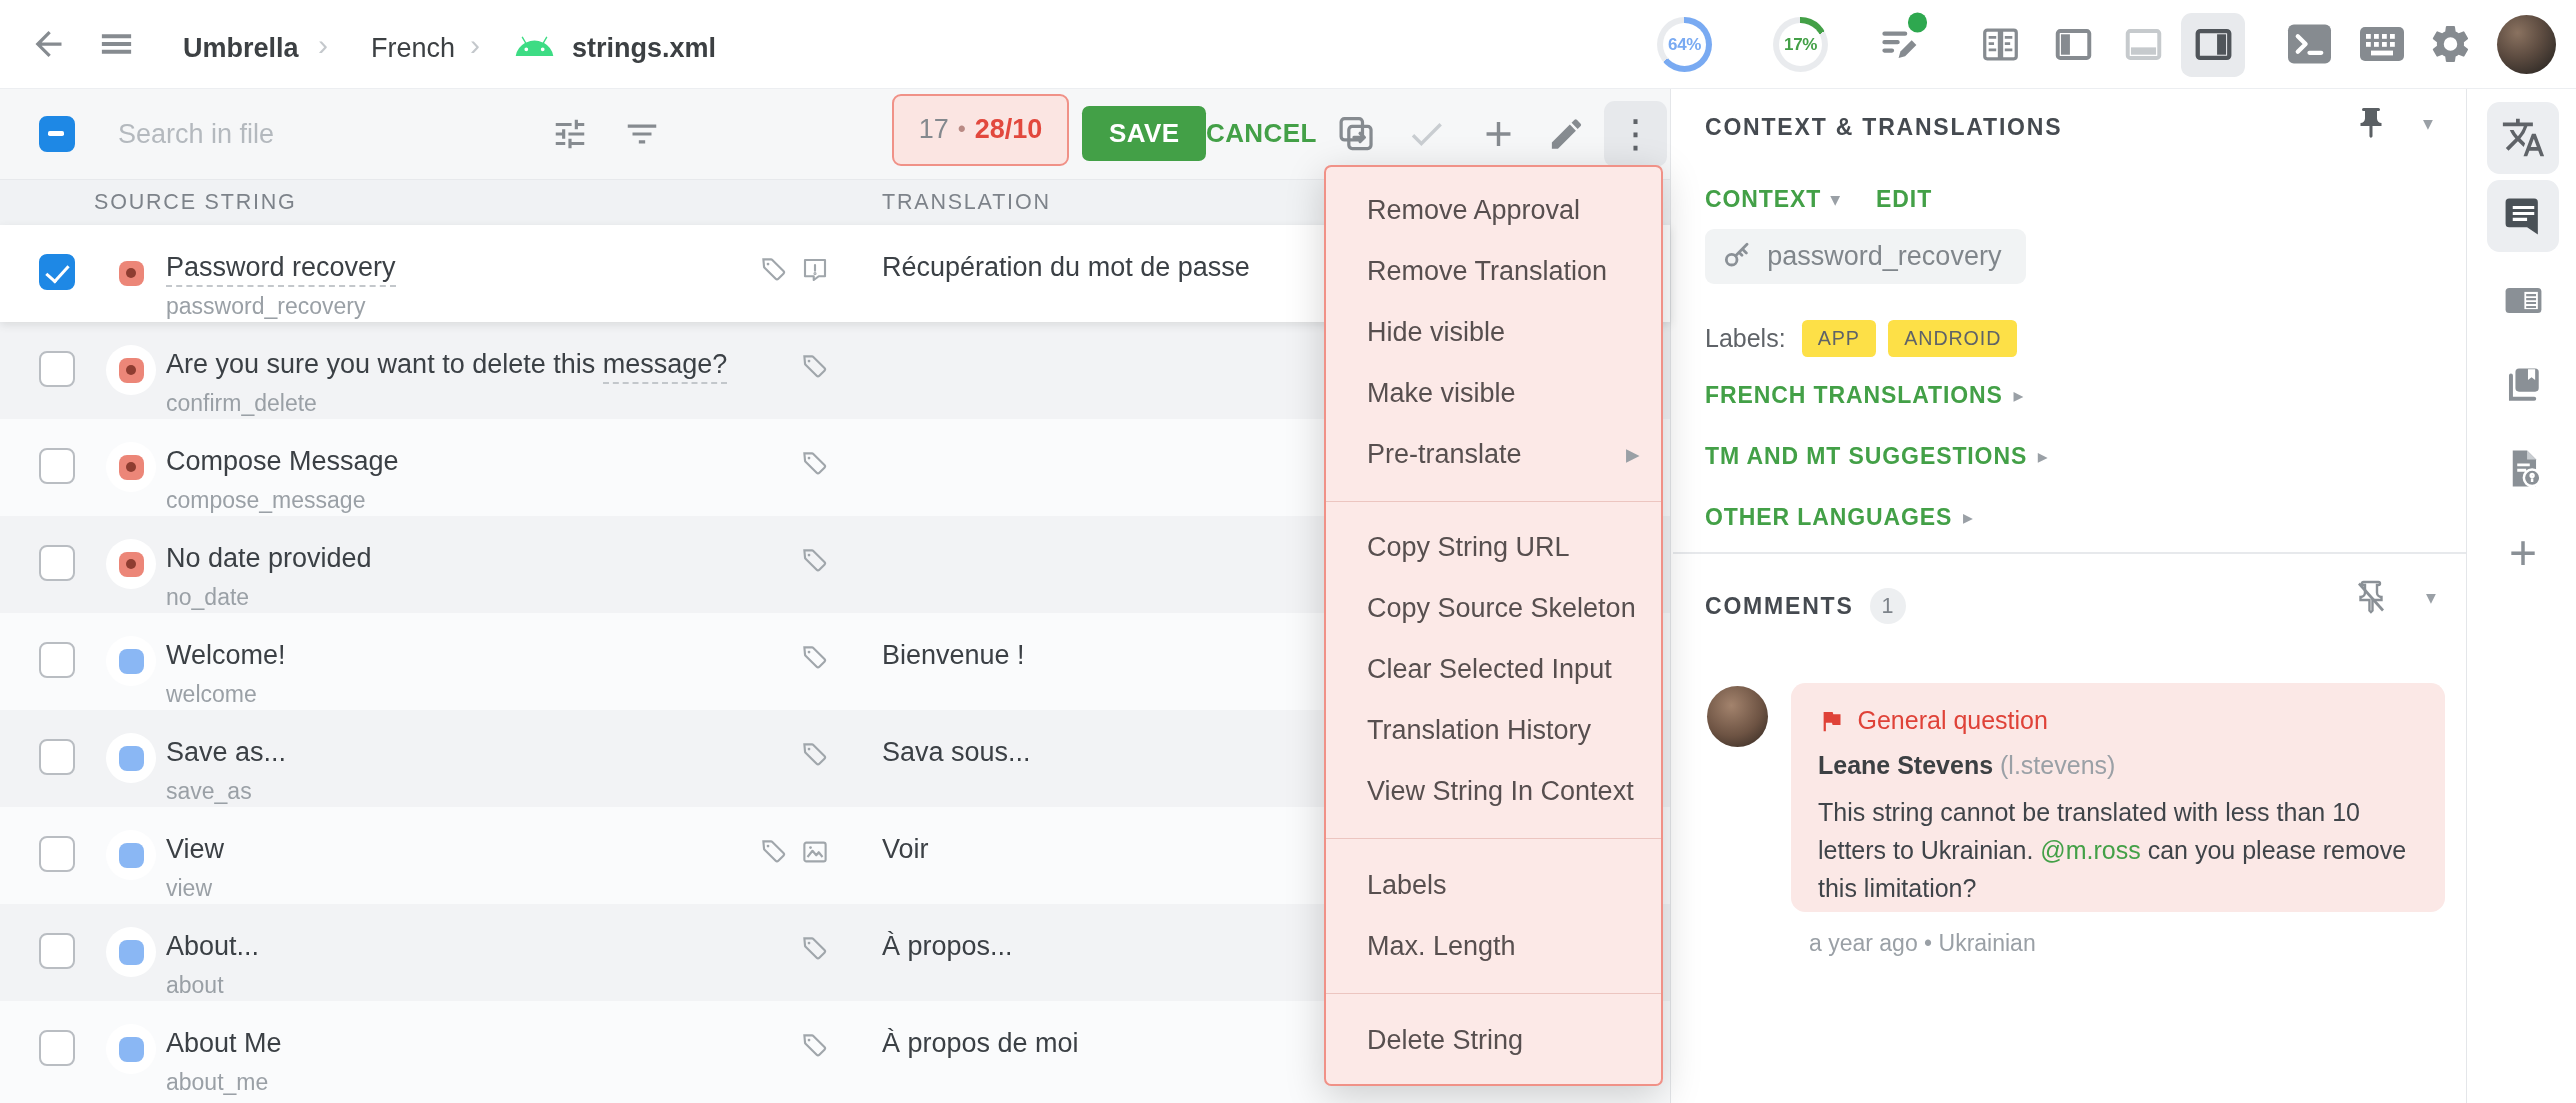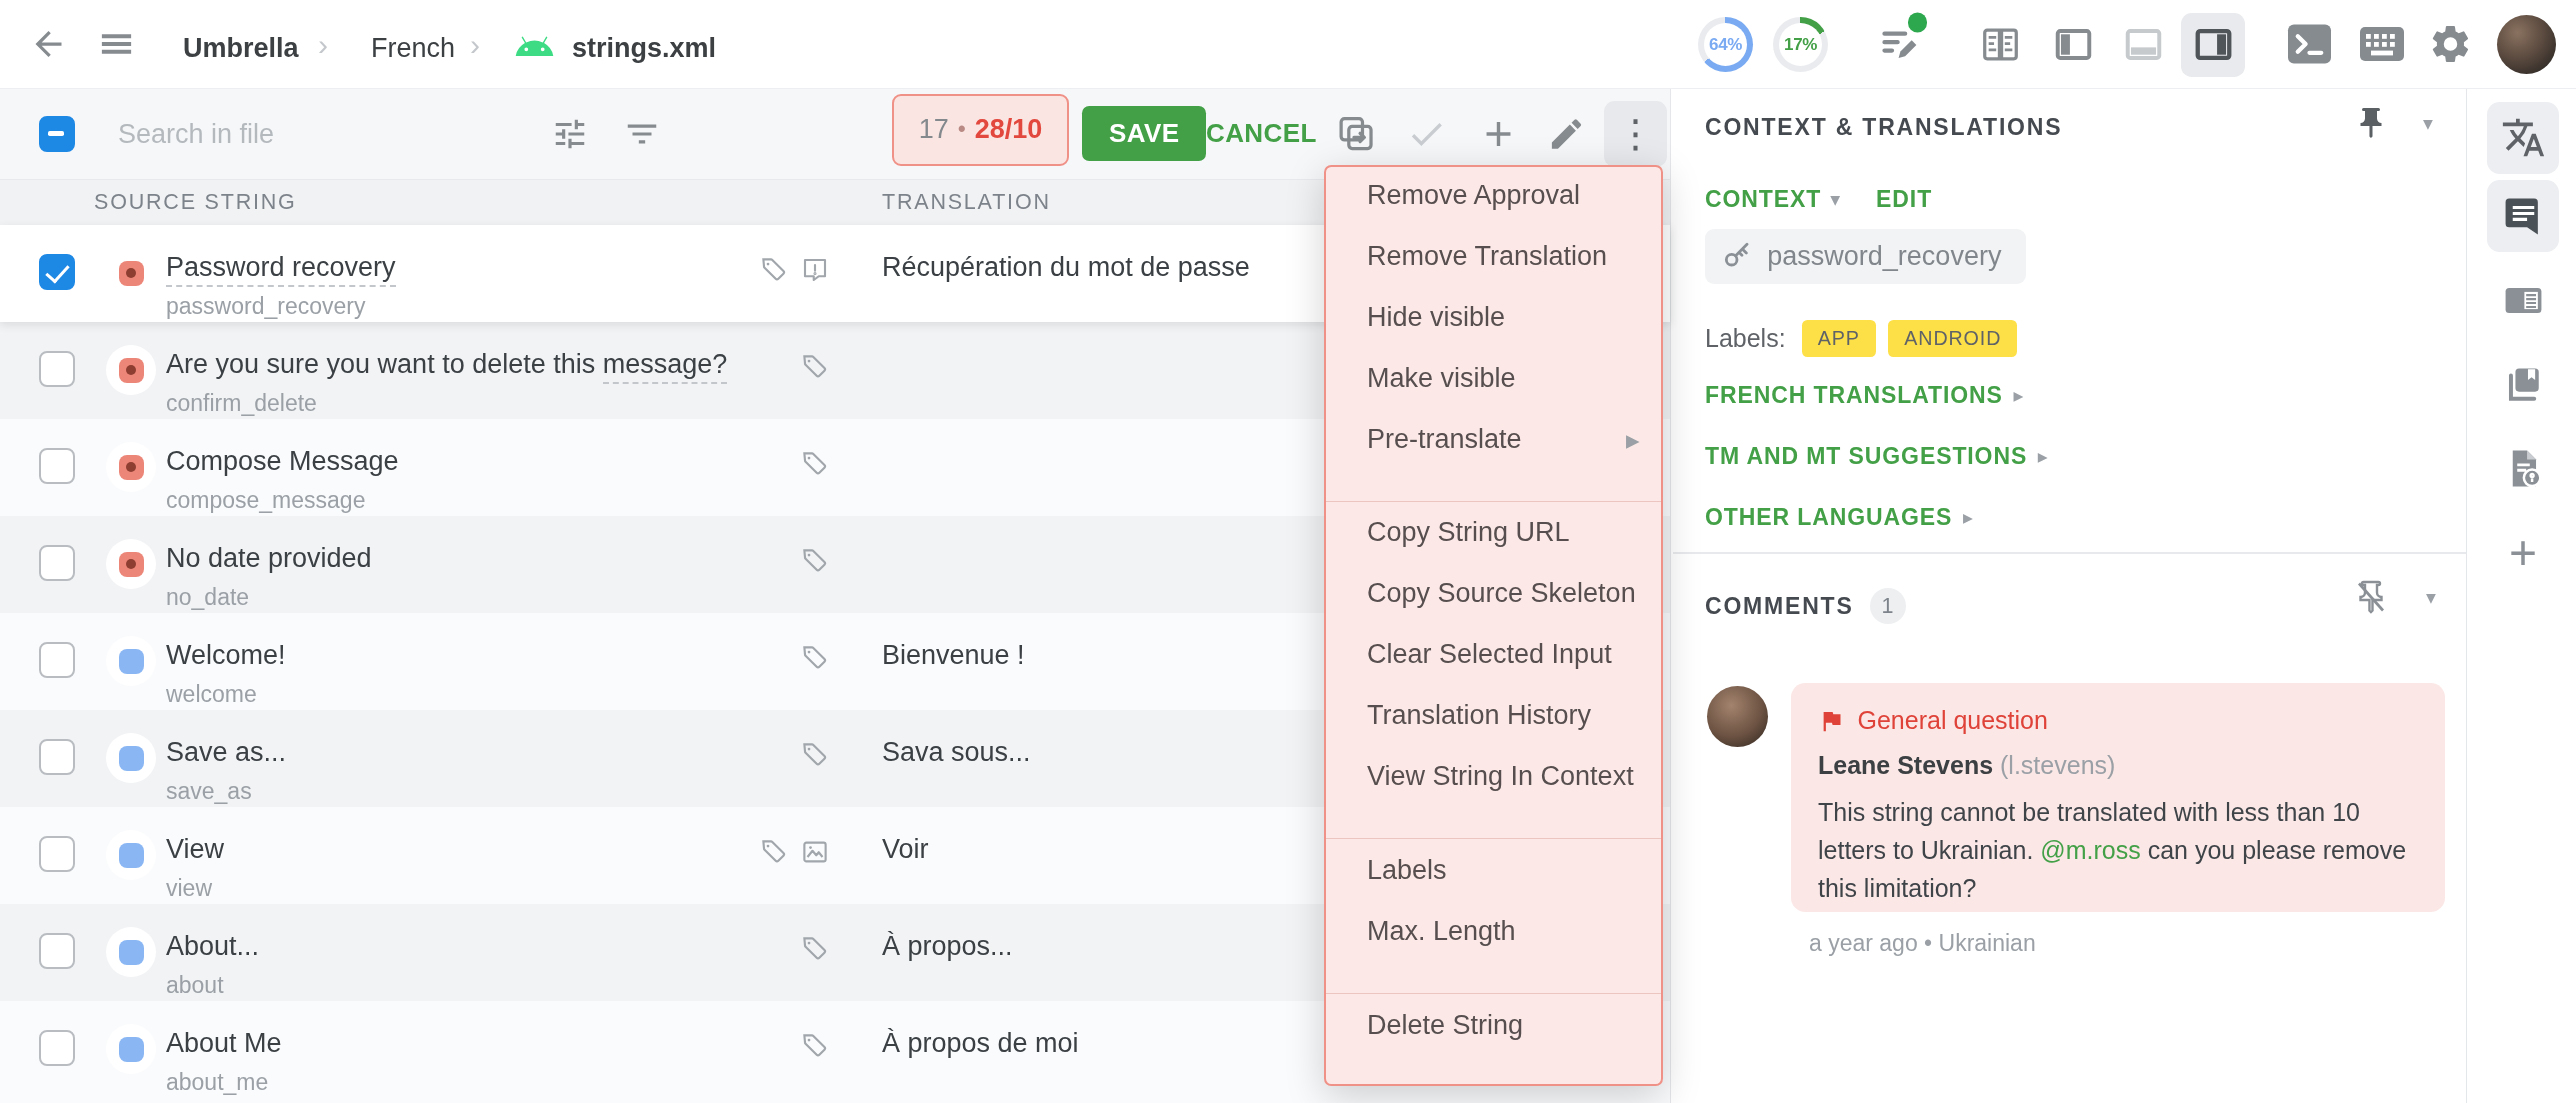--- a/index.html
+++ b/index.html
@@ -53,21 +53,21 @@
   .status.mod-red::after { content:""; width:10.7px; height:10.7px; border-radius:50%; background:#8e3d31; }
   .status.mod-blue { background:#8ab7f4; }
   .src { position:absolute; left:166px; top:27px; font-size:27px; color:#3b4045; white-space:nowrap; }
   .marked { border-bottom:2.7px dashed #c3c7cb; padding-bottom:2.7px; }
   .key { position:absolute; left:166px; top:68px; font-size:23px; color:#9aa0a6; }
   .ricons { position:absolute; left:741px; top:30px; width:89px; display:flex; gap:10.7px; justify-content:flex-end; }
   .trn { position:absolute; left:882px; top:27px; font-size:27px; color:#3b4045; white-space:nowrap; }
 
   
   .menu { position:absolute; left:1324px; top:165px; width:339px; background:#fce9e7; border:2.7px solid #f09187; border-radius:7.2px; box-shadow:0 10.7px 39px rgba(0,0,0,.18); z-index:30; padding:12.5px 0; }
-  .mi { height:61px; display:flex; padding:0 21.5px 0 41px; font-size:27px; color:#574f4f; cursor:pointer; }
+  .mi { height:61px; display:flex; align-items:center; padding:0 21.5px 0 41px; font-size:27px; color:#574f4f; cursor:pointer; }
   .mi .grow { flex:1; }
   .mi .sub { color:#9aa0a6; font-size:27px; }
   .mdiv { height:0.9px; background:#ecc5c0; margin:16px 0; }
 
   
   .panel { position:absolute; left:1673px; top:89px; width:794px; height:1014px; background:#fff; border-right:1.8px solid #e4e6e9; }
   .panel-title { position:absolute; left:32px; top:25px; font-size:23px; font-weight:700; letter-spacing:1.8px; color:#454a50; }
   .green-link { color:#43a047; font-weight:700; letter-spacing:0.9px; font-size:23px; cursor:pointer; }
   .caret { color:#9aa0a6; font-size:19.7px; }
   .keypill { position:absolute; left:32px; top:140px; height:55px; background:#f1f3f4; border-radius:9px; display:flex; align-items:center; gap:14.3px; padding:0 25px 0 16px; font-size:27px; color:#80868b; }
@@ -110,21 +110,21 @@
     <span class="crumb-sep" style="left:318px">›</span>
     <span class="crumb light" style="left:371px">French</span>
     <span class="crumb-sep" style="left:470px">›</span>
     <span class="tb-icon" style="left:514px">
       <svg width="41" height="41" viewBox="0 0 24 24" fill="#3ddc84">
           <path d="M17.6 11.48l1.84-3.18a.42.42 0 0 0-.15-.57.42.42 0 0 0-.57.15l-1.87 3.22a11.4 11.4 0 0 0-9.7 0L5.28 7.88a.42.42 0 0 0-.57-.15.42.42 0 0 0-.15.57l1.84 3.18A10.8 10.8 0 0 0 1 19h22a10.8 10.8 0 0 0-5.4-7.52zM7.2 16.2a1.1 1.1 0 1 1 0-2.2 1.1 1.1 0 0 1 0 2.2zm9.6 0a1.1 1.1 0 1 1 0-2.2 1.1 1.1 0 0 1 0 2.2z"></path>
         </svg>
     </span>
     <span class="crumb" style="left:572px">strings.xml</span>
 
-    <div class="ring" style="left: 1698px; justify-content: center; --c: #79aaf2; --p: 64;">
+    <div class="ring" style="left: 1657px; justify-content: center; --c: #79aaf2; --p: 64;">
       <span class="ring-label">64%</span>
     </div>
     <div class="ring" style="left: 1773px; --c: #43a047; --p: 17;">
       <span class="ring-label">17%</span>
     </div>
 
     <span class="tb-icon" style="left:1877px">
       <span style="position:relative; display:flex;">
         <svg width="45" height="45" viewBox="0 0 24 24" fill="none" stroke="#868b90" stroke-width="2.3" stroke-linecap="round">
             <path d="M4 6.5h11M4 11h7M4 15.5h4"></path>

